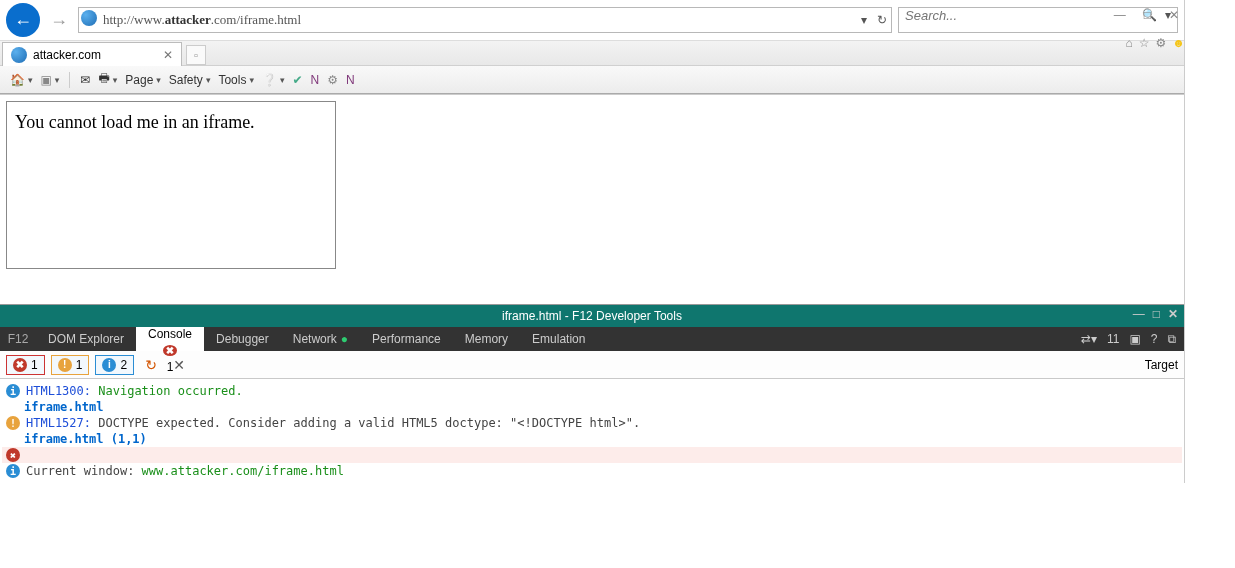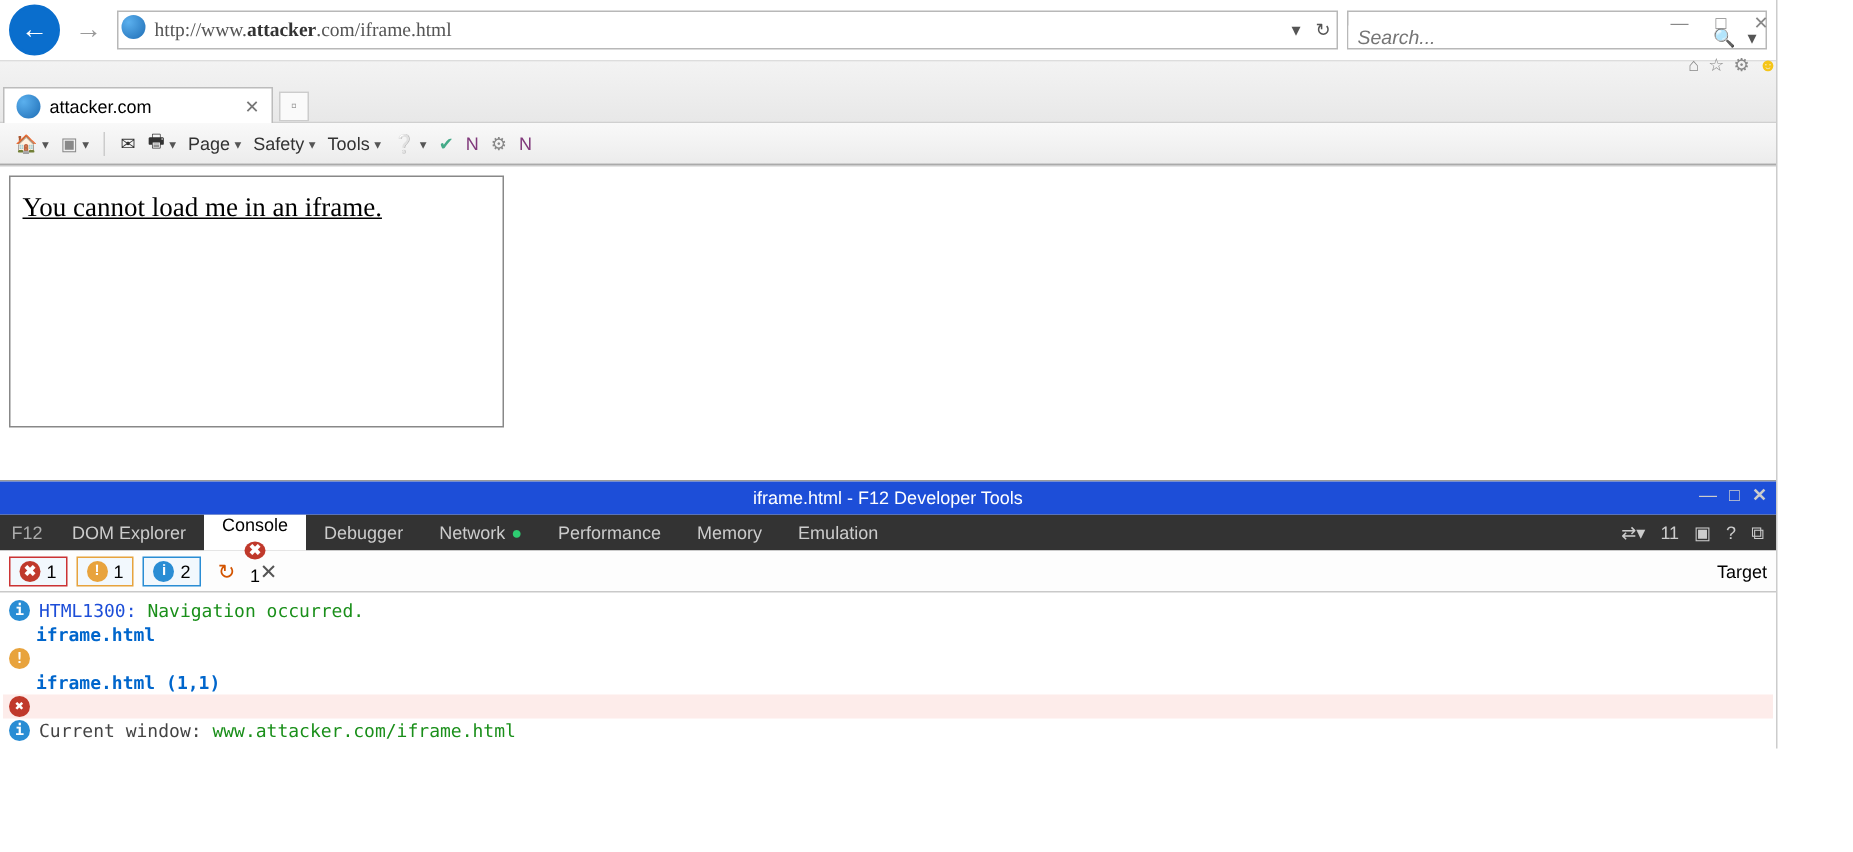--- a/index.html
+++ b/index.html
@@ -10,46 +10,46 @@
 
 .navrow { height: 40px; background: #fff; border-bottom: 1px solid #fff; display:flex; align-items:center; padding: 4px 6px; gap:6px; }
 .back-btn { width: 34px; height: 34px; border-radius: 50%; background: #0a6ecd; display:flex; align-items:center; justify-content:center; border: 2px solid #0a6ecd; }
 .back-btn .arrow { color:#fff; font-size:18px; }
 .fwd-btn { width: 26px; height: 26px; display:flex; align-items:center; justify-content:center; color:#999; font-size:18px; }
 .url-wrap { flex:1; display:flex; align-items:center; border:1px solid #b8b8b8; height:26px; background:#fff; }
 .url-wrap .ie-icon { width:20px; text-align:center; }
 .url-input { flex:1; border:none; outline:none; font-size:13px; font-family: "Segoe UI"; color:#555; padding:0 4px; }
 .url-input .host { font-weight:bold; color:#333; }
 .url-ctrl { width:18px; text-align:center; color:#555; }
-.search-wrap { width: 280px; display:flex; align-items:flex-end; border:1px solid #b8b8b8; height:26px; background:#fff; }
+.search-wrap { width: 280px; display:flex; align-items:flex-start; border:1px solid #b8b8b8; height:26px; background:#fff; }
 .search-input { flex:1; border:none; outline:none; font-size:13px; font-style:italic; color:#888; padding:0 6px; }
 .search-ctrl { width:18px; text-align:center; color:#555; }
 .wincontrols { display:flex; gap:18px; padding:0 10px; color:#888; position:absolute; right:46px; top:8px;}
 
 .rt-icons { position:absolute; top:36px; right:50px; display:flex; gap:6px; color:#888; }
 
 
-.tabrow { height: 42px; background: linear-gradient(#f3f3f3,#e8e8e8); border-top:1px solid #ddd; border-bottom:1px solid #d0d0d0; display:flex; align-items:flex-end; padding-left:2px;}
+.tabrow { height: 26px; background: linear-gradient(#f3f3f3,#e8e8e8); border-top:1px solid #ddd; border-bottom:1px solid #d0d0d0; display:flex; align-items:flex-end; padding-left:2px;}
 .tab { height:24px; background:#fff; border:1px solid #bcbcbc; border-bottom:none; display:flex; align-items:center; padding:0 8px; gap:6px; font-size:12px; min-width:180px; position:relative; top:1px;}
 .tab .close { color:#777; margin-left:auto;}
 .newtab { width:20px; height:20px; margin-left:4px; border:1px solid #ccc; background:#fafafa; display:flex; align-items:center; justify-content:center; color:#999; font-size:11px;}
 
 
 .cmdbar { height:28px; background:linear-gradient(#f9f9f9,#ececec); border-bottom:1px solid #aaa; display:flex; align-items:center; gap:8px; padding:0 10px; font-size:12px; color:#333;}
 .cmdbar .item { display:flex; align-items:center; gap:2px; }
 .cmdbar .caret::after{ content:"▾"; font-size:9px; color:#555; margin-left:1px;}
 .cmdbar .sep{ width:1px; height:16px; background:#ccc; margin:0 2px;}
 
 
-.page { height: 210px; background:#fff; border-top:1px solid #ccc; padding:6px;text-decoration:underline; }
+.page { height: 210px; background:#fff; border-top:1px solid #ccc; padding:6px; }
 .iframe-box { width: 330px; height: 168px; border:1px solid #888; padding:10px 8px; font-family:"Times New Roman",serif; font-size:18px; }
 
 
 .devtools { position:relative; background:#fff; border-top:1px solid #999;}
-.dt-titlebar { height:22px; background:#1d4ed8; color:#fff; display:flex; align-items:center; justify-content:center; font-size:12px; position:relative;}
+.dt-titlebar { height:22px; background:#0f766e; color:#fff; display:flex; align-items:center; justify-content:center; font-size:12px; position:relative;}
 .dt-wc { position:absolute; right:6px; top:2px; display:flex; gap:8px; color:#ccc; font-size:12px;}
 .dt-tabs { height:24px; background:#333; color:#ccc; display:flex; align-items:center; font-size:12px;}
 .dt-tabs .f12 { width:36px; text-align:center; color:#aaa;}
 .dt-tabs .t { padding:0 12px; height:100%; display:flex; align-items:center; gap:4px;}
 .dt-tabs .t.active { background:#fff; color:#000;flex-direction:column;}
 .dt-tabs .spacer{flex:1;}
 .dt-tabs .rc{ display:flex; gap:10px; padding-right:8px; align-items:center;}
 
 .dt-toolbar { height:28px; border-bottom:1px solid #c9c9c9; display:flex; align-items:center; padding:0 6px; gap:6px; background:#fdfdfd;}
 .filter-btn { height:20px; border:1px solid #8ab4d8; padding:0 6px; display:flex; align-items:center; gap:4px; font-size:12px; background:#f2f8fd;}
@@ -196,20 +196,21 @@
 
     <div class="dt-log">
       <div class="row">
         <span class="tiny-icon ic-info">i</span>
         <span><span class="code-blue">HTML1300:</span><span class="code-green"> Navigation occurred.</span></span>
       </div>
       <div class="row indent">iframe.html</div>
 
       <div class="row">
         <span class="tiny-icon ic-warn">!</span>
+        <span><span class="code-blue">HTML1527:</span><span class="code-gray"> DOCTYPE expected. Consider adding a valid HTML5 doctype: "&lt;!DOCTYPE html&gt;".</span></span>
       </div>
       <div class="row indent">iframe.html (1,1)</div>
 
       <div class="row errrow">
         <span class="tiny-icon ic-err">✖</span>
       </div>
 
       <div class="row">
         <span class="tiny-icon ic-info">i</span>
         <span><span class="code-gray">Current window: </span><span class="code-green">www.attacker.com/iframe.html</span></span>

